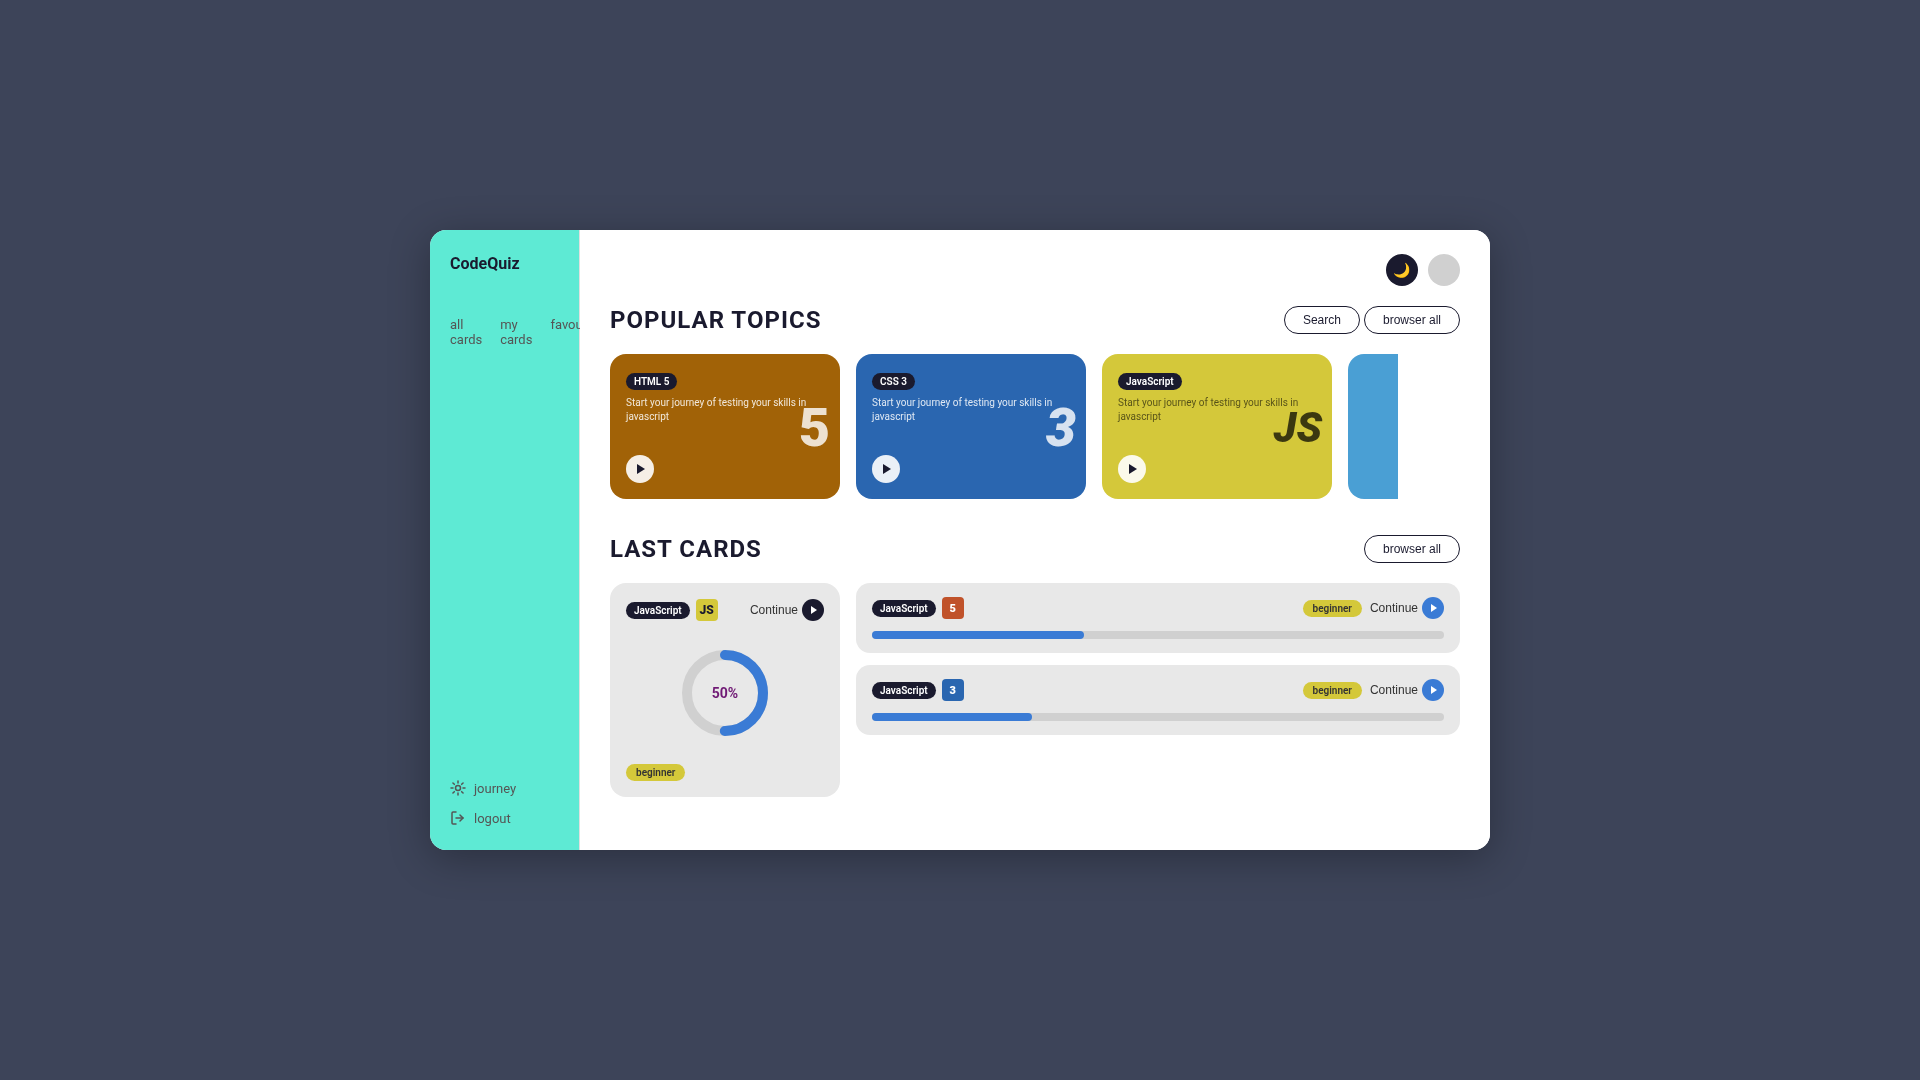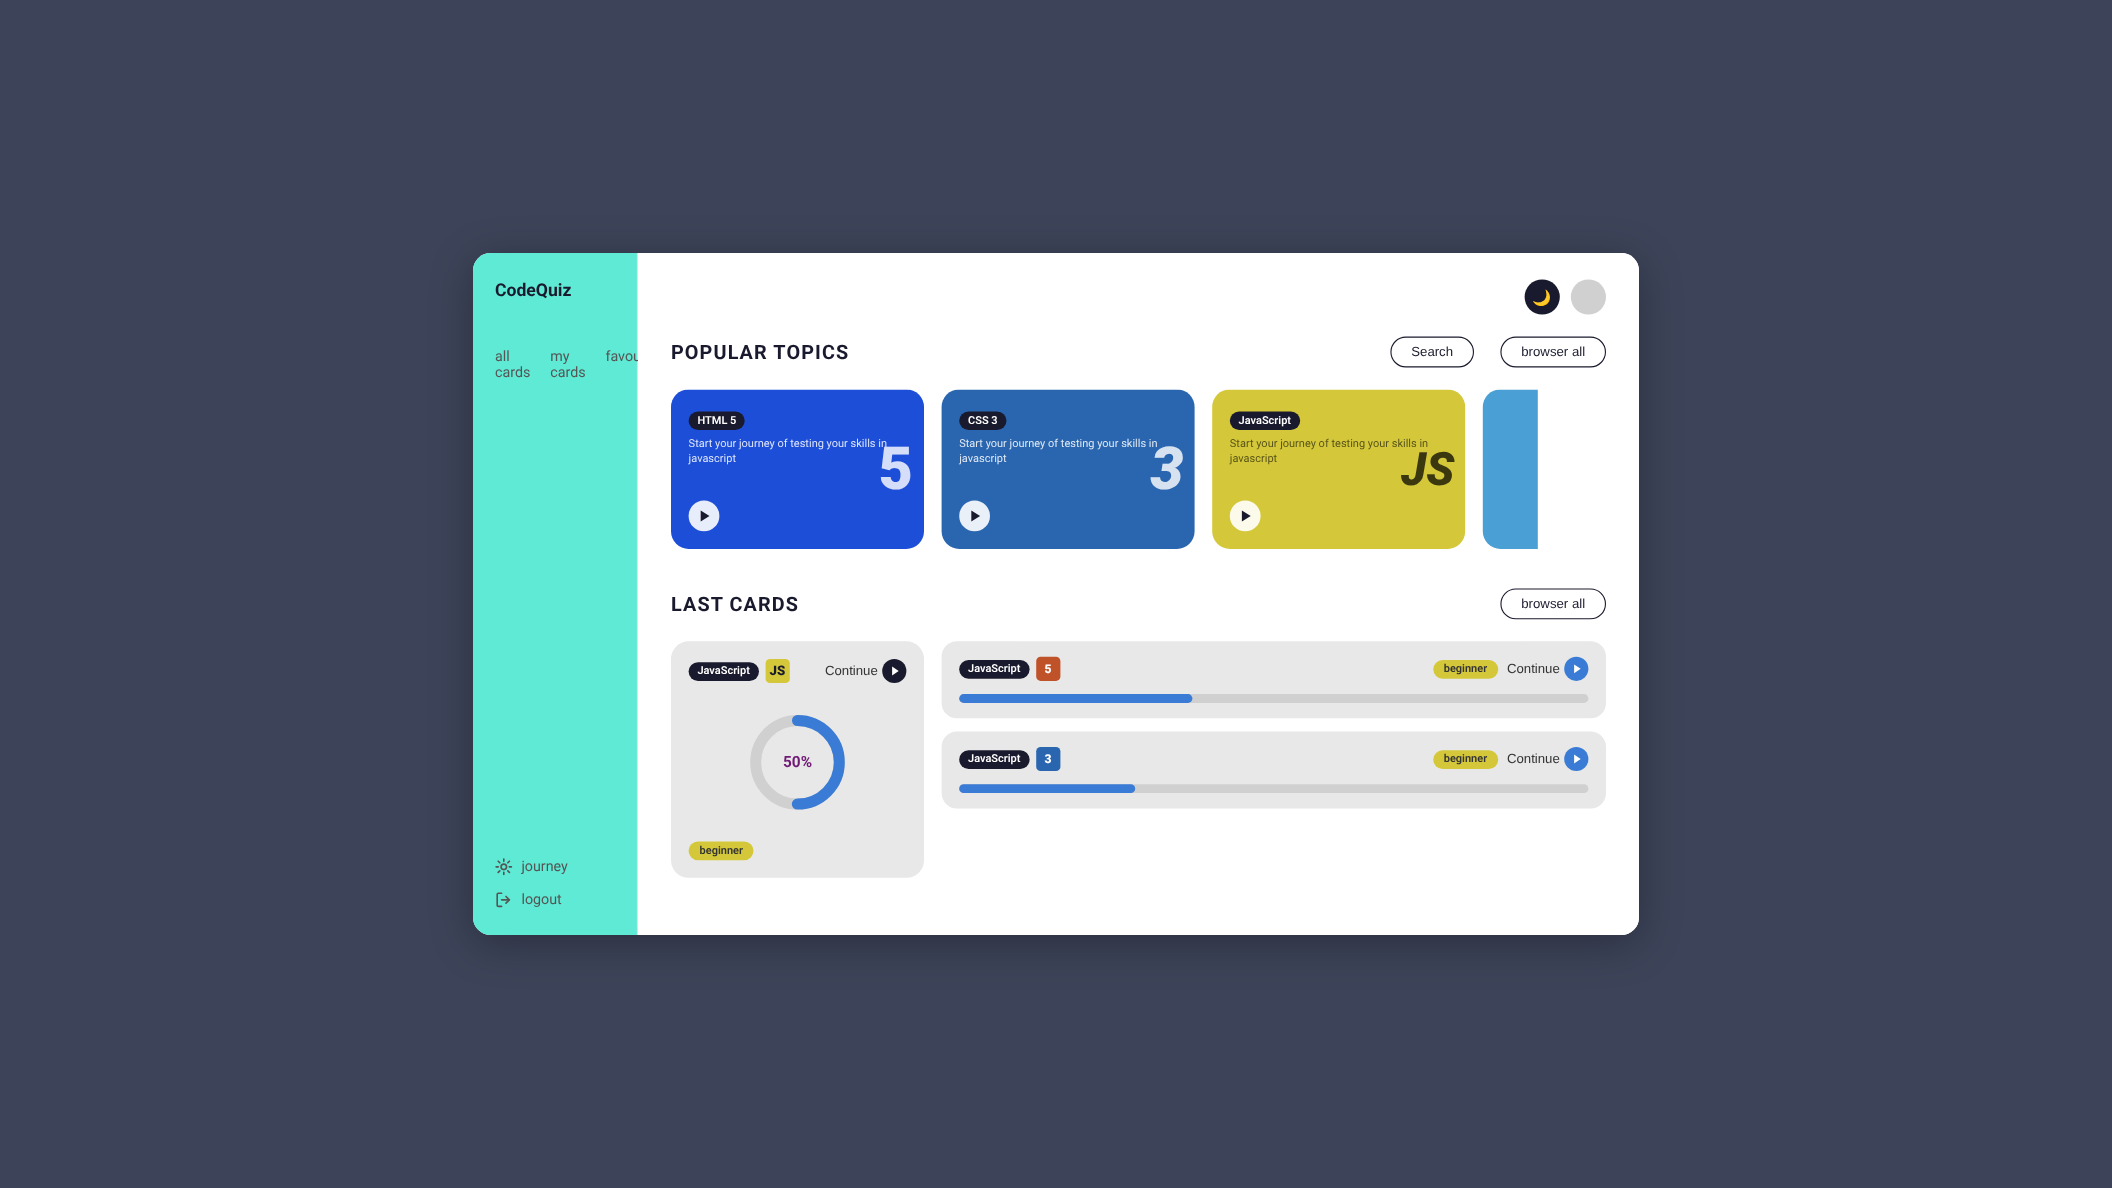--- a/index.html
+++ b/index.html
@@ -100,28 +100,28 @@
       cursor: pointer;
     }
     
     .section-header {
       display: flex;
       align-items: center;
       justify-content: space-between;
       margin-bottom: 20px;
     }
     .section-title {
-      font-size: 18px;
+      font-size: 24px;
       font-weight: 700;
       color: #1a1a2e;
       letter-spacing: 1px;
     }
     .section-actions {
       display: flex;
-      gap: 24px;
+      gap: 4px;
     }
     .btn-outline {
       padding: 6px 18px;
       border: 1.5px solid #1a1a2e;
       border-radius: 20px;
       background: transparent;
       font-size: 12px;
       color: #1a1a2e;
       cursor: pointer;
       font-weight: 500;
@@ -139,21 +139,21 @@
       height: 145px;
       border-radius: 16px;
       padding: 16px;
       position: relative;
       overflow: hidden;
       cursor: pointer;
       display: flex;
       flex-direction: column;
       justify-content: space-between;
     }
-    .topic-card.html { background: #1d4ed8; }
+    .topic-card.html { background: #a16207; }
     .topic-card.css { background: #2a66b0; }
     .topic-card.js { background: #d4c83a; }
     .topic-card.partial {
       background: #4a9fd4;
       width: 50px;
       min-width: 50px;
       border-radius: 16px 0 0 16px;
     }
     .topic-badge {
       display: inline-block;

